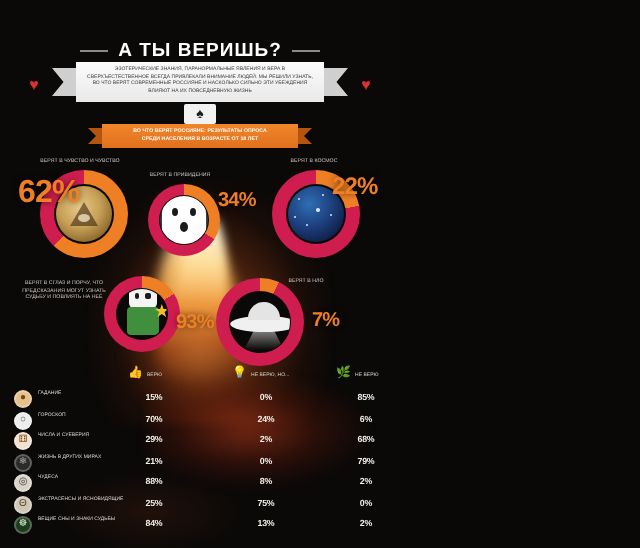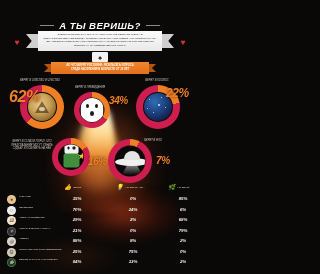--- a/index.html
+++ b/index.html
@@ -4,21 +4,21 @@
 <style>
   * { margin:0; padding:0; box-sizing:border-box; }
   html,body { width:200px; height:274px; }
   body {
     background:#0a0807;
     font-family:"Liberation Sans", sans-serif;
     color:#fff;
     overflow:hidden;
     position:relative;
   }
-  #page { position:relative; width:200px; height:274px; overflow:hidden; background:#0b0908;font-style:italic; }
+  #page { position:relative; width:200px; height:274px; overflow:hidden; background:#0b0908; }
 
   
   .glow-center {
     position:absolute; left:46px; top:92px; width:118px; height:120px;
     background:radial-gradient(ellipse at 50% 60%, rgba(255,150,60,.55) 0%, rgba(220,90,30,.30) 32%, rgba(130,40,10,.12) 58%, rgba(0,0,0,0) 76%);
     filter:blur(2px); pointer-events:none;
   }
   .glow-table {
     position:absolute; left:74px; top:186px; width:110px; height:58px;
     background:radial-gradient(ellipse at 45% 50%, rgba(225,70,30,.48) 0%, rgba(150,35,12,.22) 42%, rgba(0,0,0,0) 72%);
@@ -275,21 +275,21 @@
     <div class="art" style="width:25px;height:25px;">
       <div class="kid-art">
           <div class="kid">
             <div class="head"></div>
             <div class="body"></div>
             <div class="star">★</div>
           </div>
         </div>
     </div>
   </div>
-  <div class="pct" style="left:88px; top:156px; font-size:10px;">16%</div>
+  <div class="pct" style="left:88px; top:156px; font-size:10px;">93%</div>
 
   <div class="cap" style="left:126px; top:139px; width:54px;">ВЕРЯТ В НЛО</div>
   <div class="donut" id="d4" style="left: 108px; top: 139px; width: 44px; height: 44px; background: conic-gradient(rgb(239, 127, 36) 0deg, rgb(239, 127, 36) 25.2deg, rgb(207, 29, 79) 25.2deg, rgb(207, 29, 79) 360deg);">
     <div class="hole" style="width:31px;height:31px;"></div>
     <div class="art" style="width:30px;height:30px;">
       <div class="ufo-art">
           <div class="ufo">
             <div class="ray"></div>
             <div class="disc"></div>
             <div class="dome"></div>

